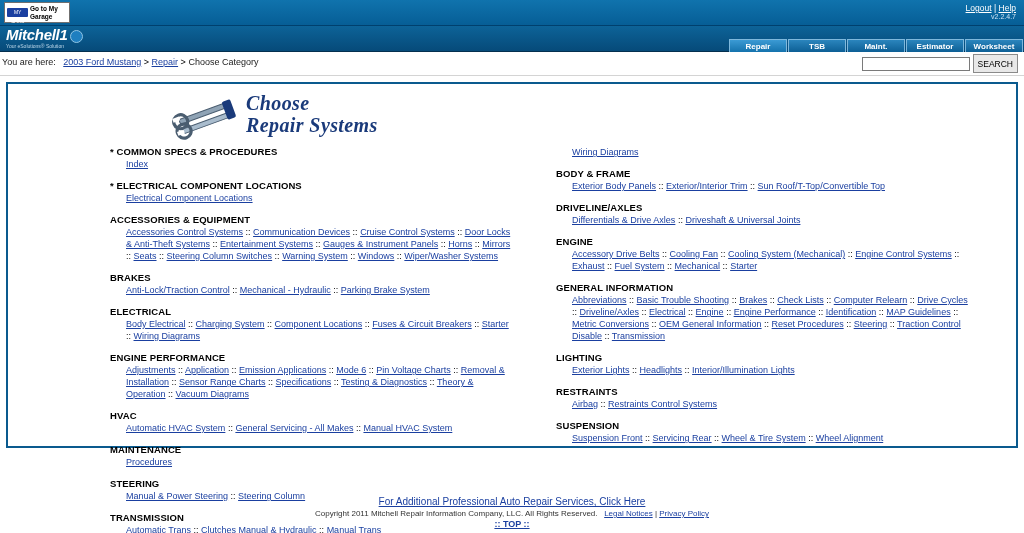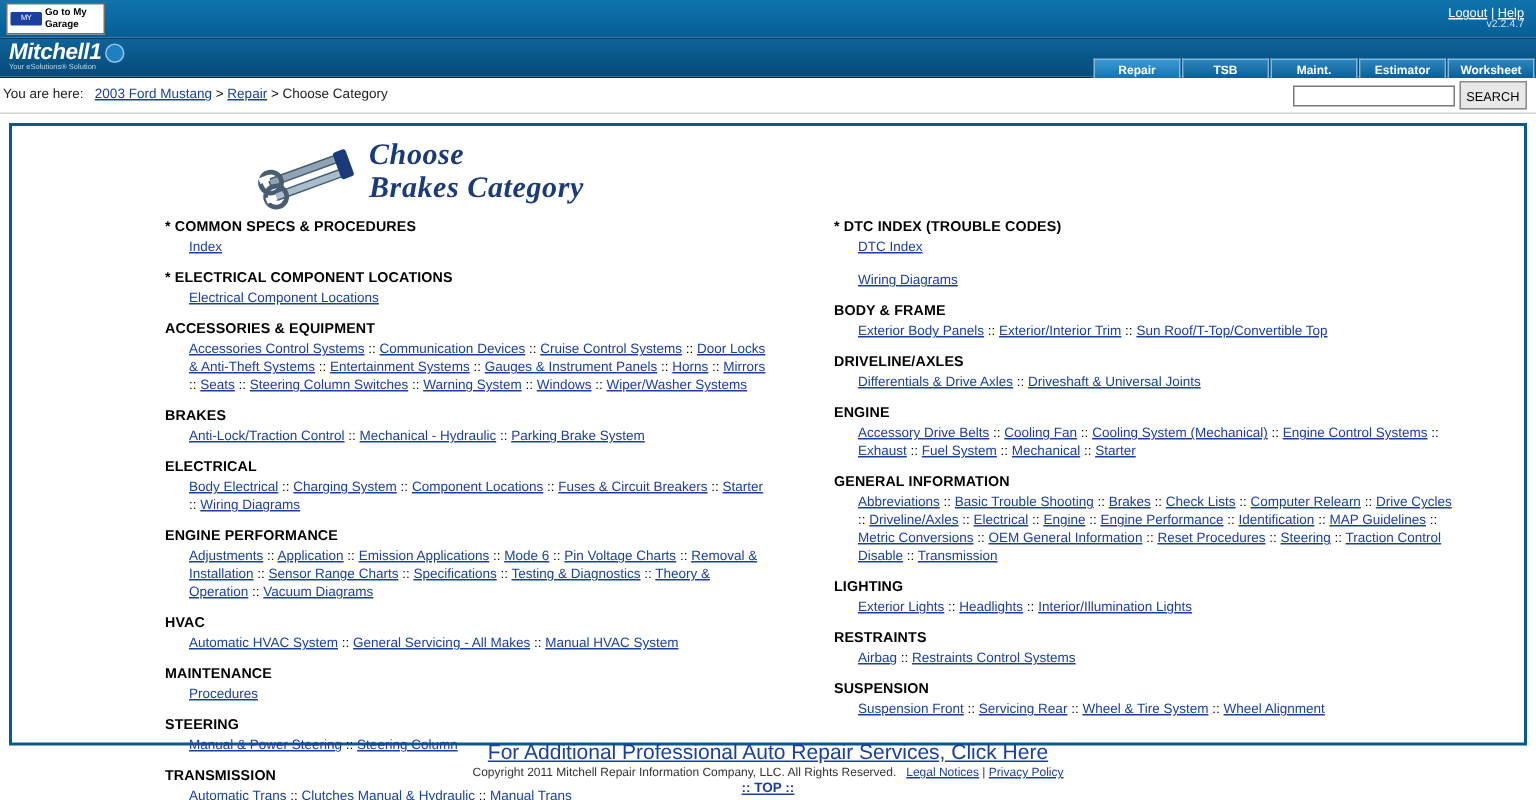--- a/index.html
+++ b/index.html
@@ -131,21 +131,21 @@
     font-family: "Liberation Sans", sans-serif;
     background: #e8e8e8;
     border: 1px solid #8a8a8a;
     cursor: pointer;
   }
 
   
   .pageframe {
     position: absolute;
     left: 6px; top: 82px;
-    width: 1012px; height: 415px;
+    width: 1012px; height: 366px;
     border: 2px solid #0a5a8e;
     background: #ffffff;
   }
   .inner {
     position: relative;
     width: 100%; height: 100%;
     padding: 6px 0 0 0;
   }
 
   
@@ -200,21 +200,21 @@
   .footer {
     position: absolute;
     left: 0; top: 496px;
     width: 1024px;
     text-align: center;
     font-size: 8px;
     color: #333;
     line-height: 11px;
   }
   .footer a { color: #1a3fa0; }
-  .footer .pro { color: #1a3fa0; font-size: 14px; }
+  .footer .pro { color: #1a3fa0; font-size: 10px; }
   .footer .top { font-size: 9px; font-weight: bold; color: #1a3fa0; }
   .footer .copy { color: #333; }
 </style>
 </head>
 <body>
 
 <div class="topbar">
   <div class="mycars">
     <div class="mycars-badge">MY CARS</div>
     <div class="mycars-text">Go to My Garage</div>
@@ -269,21 +269,21 @@
           <circle cx="9" cy="16.5" r="7" fill="none" stroke="#4a5d70" stroke-width="3.2"></circle>
           <rect x="2" y="11" width="7" height="4" fill="#ffffff"></rect>
           <rect x="8" y="24" width="50" height="5" rx="2" fill="#a9bccd" stroke="#4a5d70" stroke-width="1"></rect>
           <circle cx="9" cy="26.5" r="7" fill="none" stroke="#4a5d70" stroke-width="3.2"></circle>
           <rect x="2" y="25" width="7" height="4" fill="#ffffff"></rect>
           <rect x="54" y="12" width="9" height="19" rx="2" fill="#1a3a7a"></rect>
         </g>
       </svg>
       <div class="title-text">
         <div>Choose</div>
-        <div>Brakes Category</div>
+        <div>Repair Systems</div>
       </div>
     </div>
 
     <div class="cols">
       <div class="col left">
           <div class="group">
             <h3>* COMMON SPECS &amp; PROCEDURES</h3>
             <div class="links"><a href="#">Index</a></div>
           </div>
           <div class="group">
@@ -317,24 +317,20 @@
           <div class="group">
             <h3>STEERING</h3>
             <div class="links"><a href="#">Manual &amp; Power Steering</a><span class="sep"> :: </span><a href="#">Steering Column</a></div>
           </div>
           <div class="group">
             <h3>TRANSMISSION</h3>
             <div class="links"><a href="#">Automatic Trans</a><span class="sep"> :: </span><a href="#">Clutches Manual &amp; Hydraulic</a><span class="sep"> :: </span><a href="#">Manual Trans</a></div>
           </div>
         </div>
       <div class="col right">
-          <div class="group">
-            <h3>* DTC INDEX (TROUBLE CODES)</h3>
-            <div class="links"><a href="#">DTC Index</a></div>
-          </div>
           <div class="group">
             <div class="links"><a href="#">Wiring Diagrams</a></div>
           </div>
           <div class="group">
             <h3>BODY &amp; FRAME</h3>
             <div class="links"><a href="#">Exterior Body Panels</a><span class="sep"> :: </span><a href="#">Exterior/Interior Trim</a><span class="sep"> :: </span><a href="#">Sun Roof/T-Top/Convertible Top</a></div>
           </div>
           <div class="group">
             <h3>DRIVELINE/AXLES</h3>
             <div class="links"><a href="#">Differentials &amp; Drive Axles</a><span class="sep"> :: </span><a href="#">Driveshaft &amp; Universal Joints</a></div>

